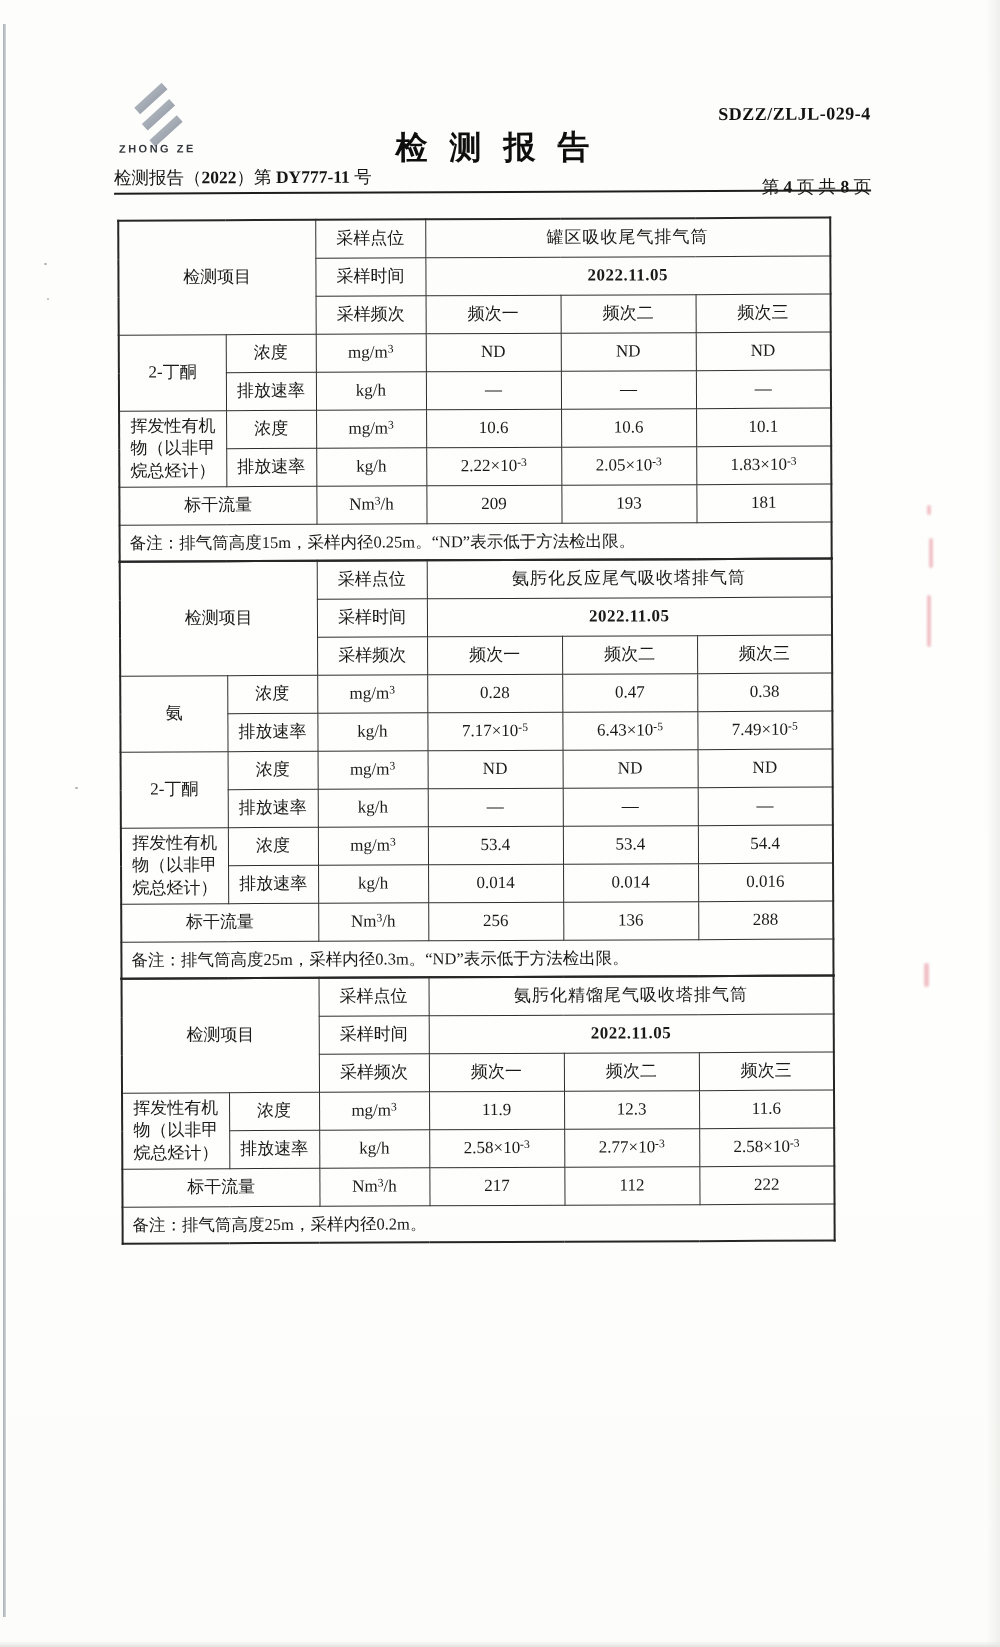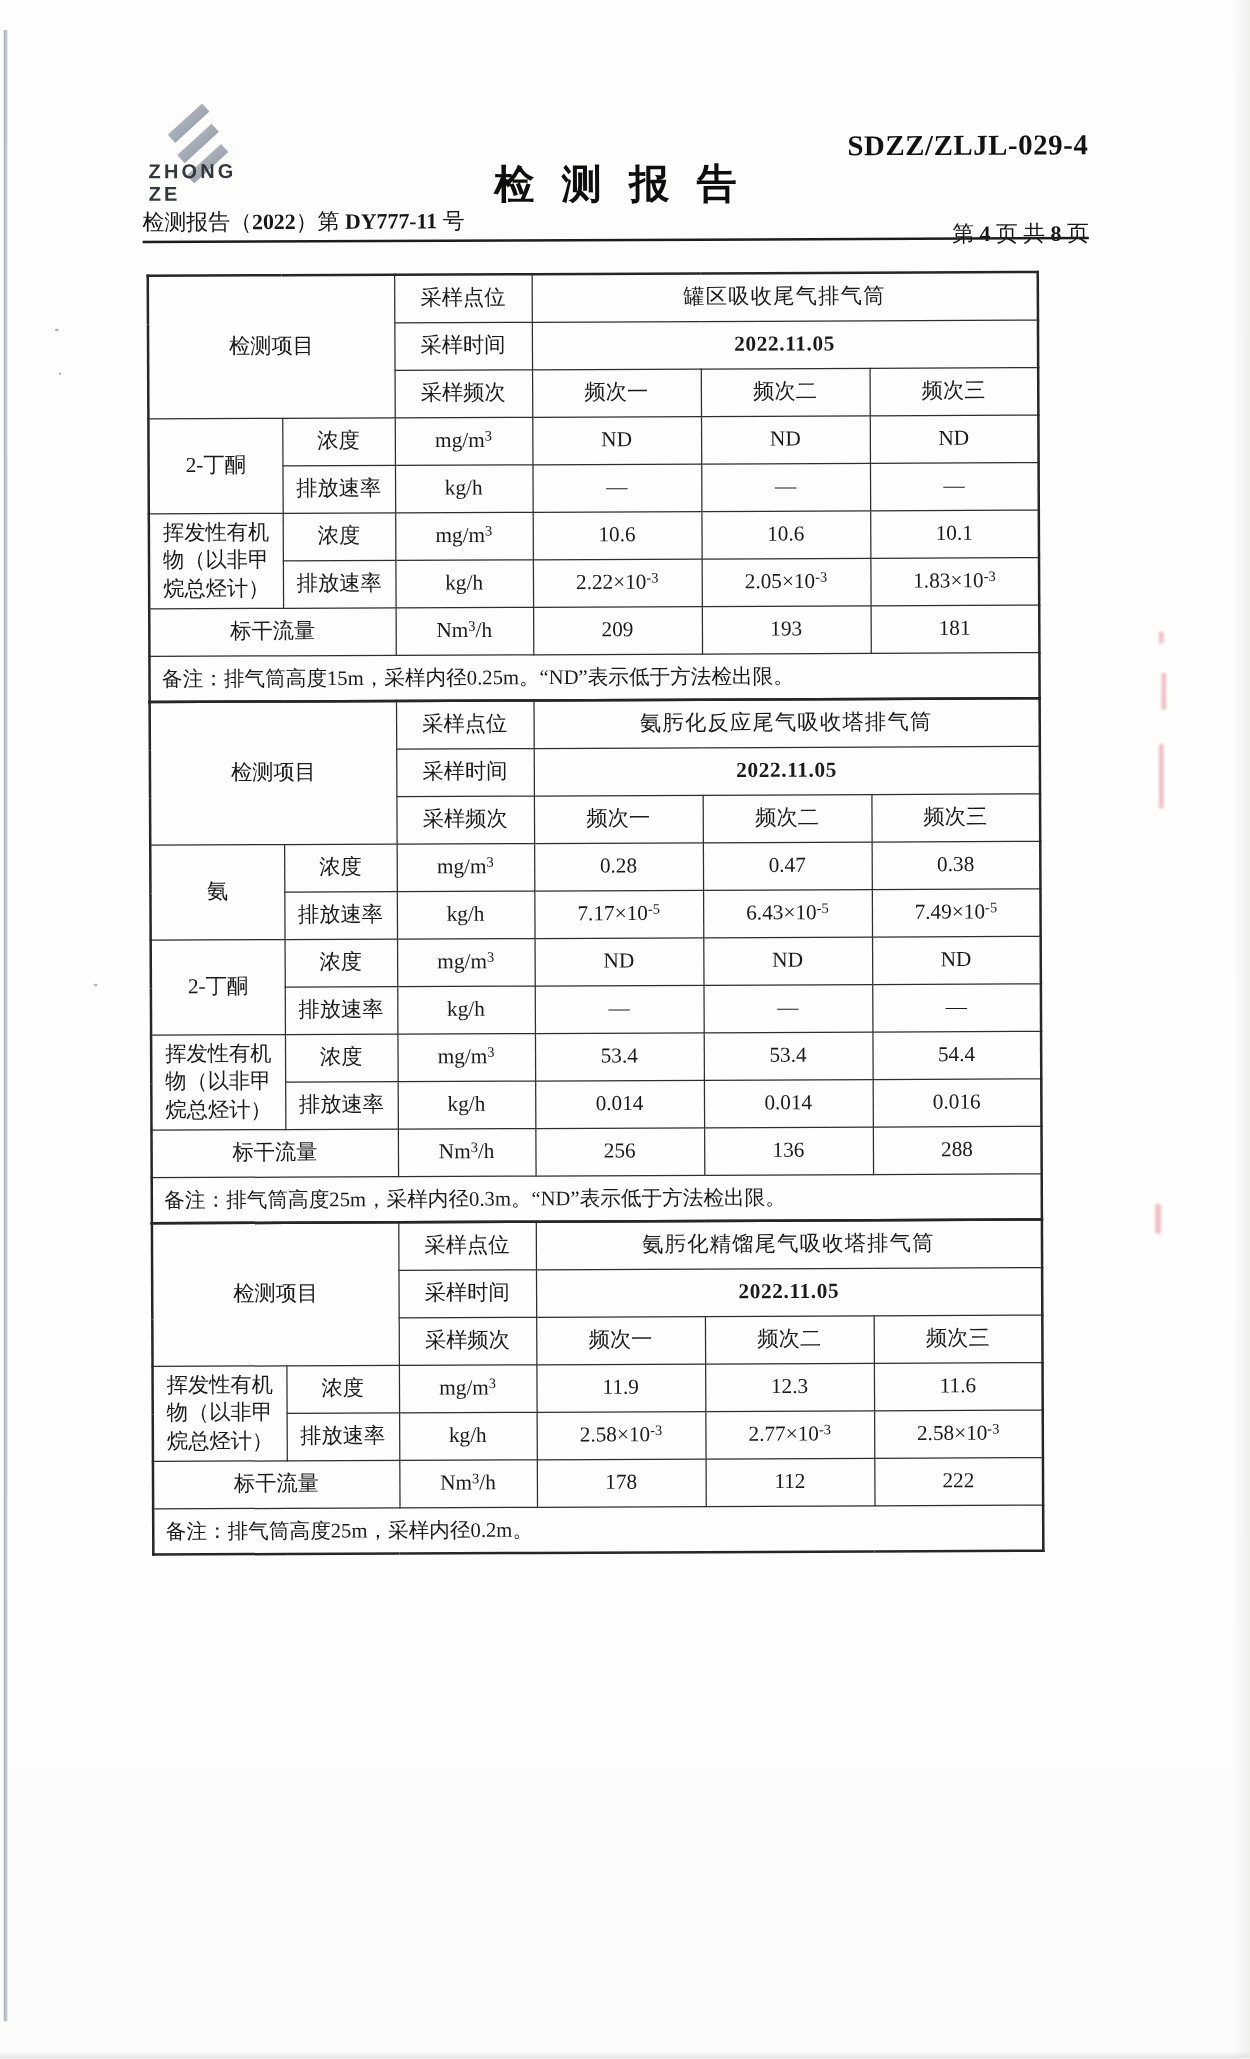--- a/index.html
+++ b/index.html
@@ -16,24 +16,24 @@
   .edge-right{position:absolute;right:0;top:0;width:14px;height:100%;
     background:linear-gradient(270deg,#efefec,rgba(255,255,255,0));}
   .edge-bottom{position:absolute;left:0;bottom:0;width:100%;height:6px;
     background:linear-gradient(0deg,#e3e3e0,rgba(255,255,255,0));}
   .speck{position:absolute;background:#b3b6b8;border-radius:1px;}
   .bleed{position:absolute;background:#e8949e;filter:blur(1px);opacity:.55;border-radius:2px;}
   
   .content{position:absolute;left:0;top:0;width:1000px;height:1300px;
     transform:rotate(-0.25deg);transform-origin:500px 400px;}
   .logo{position:absolute;left:128px;top:76px;width:60px;height:78px;}
-  .logo-word{position:absolute;left:120px;top:128px;width:90px;
-    font-family:"Liberation Sans","DejaVu Sans",sans-serif;font-size:16px;font-weight:bold;
+  .logo-word{position:absolute;left:120px;top:141px;width:90px;
+    font-family:"Liberation Sans","DejaVu Sans",sans-serif;font-size:11px;font-weight:bold;
     letter-spacing:2.5px;color:#34383d;}
-  .doc-code{position:absolute;top:105px;right:128px;font-size:23px;font-weight:bold;
+  .doc-code{position:absolute;top:105px;right:128px;font-size:18px;font-weight:bold;
     letter-spacing:.5px;color:#121212;}
   .title{position:absolute;top:126px;left:115px;width:757px;text-align:center;
     font-size:32px;font-weight:bold;letter-spacing:22px;text-indent:22px;color:#0e0e0e;}
   .subline{position:absolute;top:164px;left:115px;width:757px;font-size:17.5px;color:#151515;}
   .subline .right{position:absolute;right:0;top:12px;}
   .bnum{font-weight:bold;margin-top:12px;}
   .rule{position:absolute;top:191px;left:115px;width:757px;border-top:2px solid #1d1d1d;}
   
   .tblwrap{position:absolute;left:118px;top:218px;width:714px;}
   table.rpt{border-collapse:collapse;table-layout:fixed;width:712px;border:2px solid #262626;}
@@ -275,21 +275,21 @@
         <tr>
           <td>排放速率</td>
           <td>kg/h</td>
           <td>2.58×10<sup>-3</sup></td>
           <td>2.77×10<sup>-3</sup></td>
           <td>2.58×10<sup>-3</sup></td>
         </tr>
         <tr>
           <td colspan="2">标干流量</td>
           <td>Nm<sup>3</sup>/h</td>
-          <td>178</td>
+          <td>217</td>
           <td>112</td>
           <td>222</td>
         </tr>
         <tr>
           <td colspan="6" class="note">备注：排气筒高度25m，采样内径0.2m。</td>
         </tr>
       </tbody>
         </table>
 
     </div>

